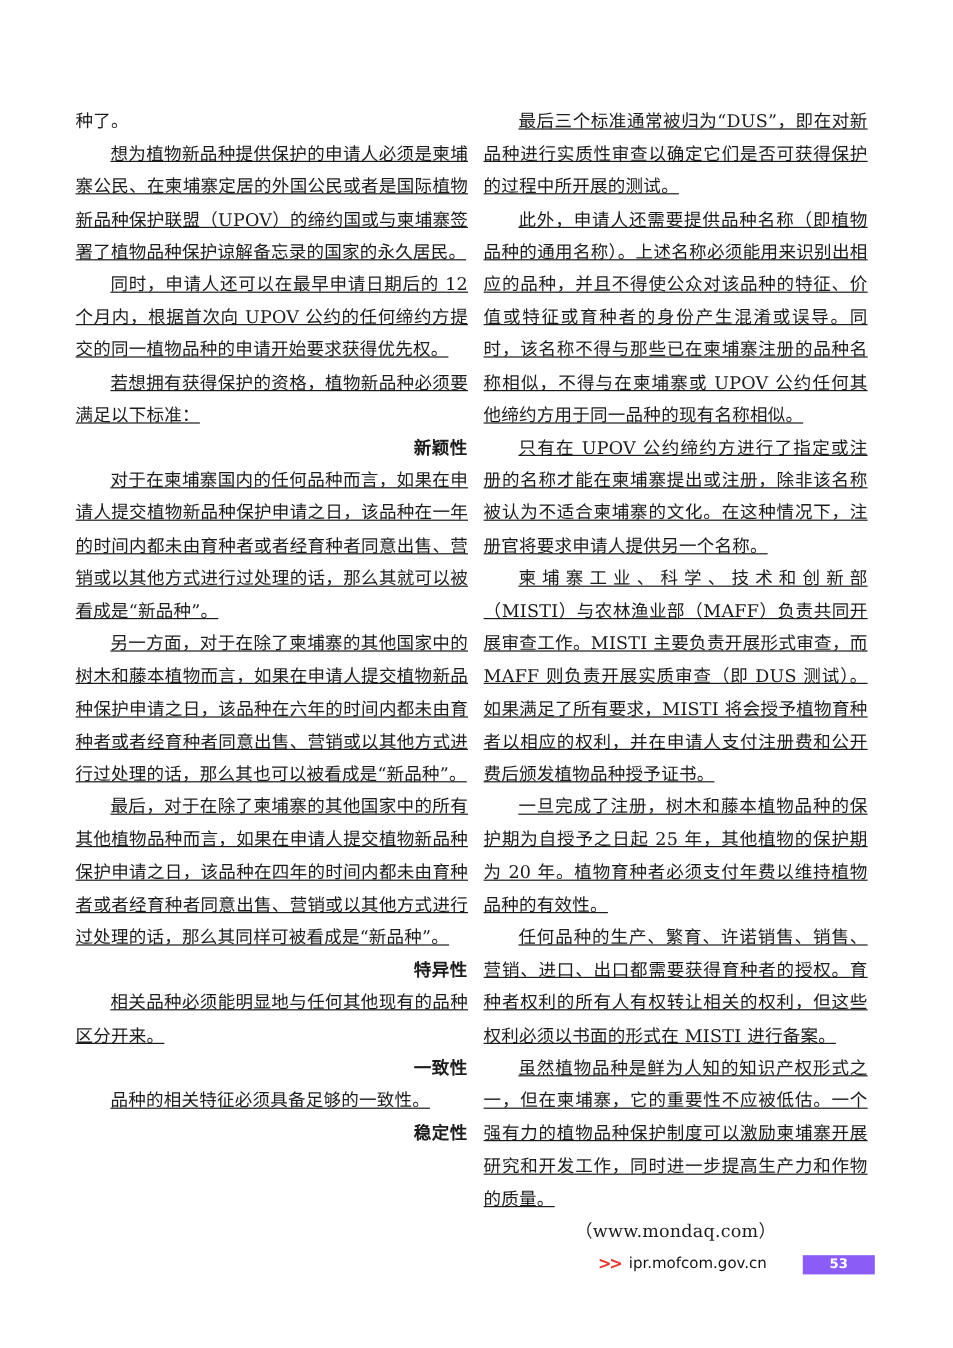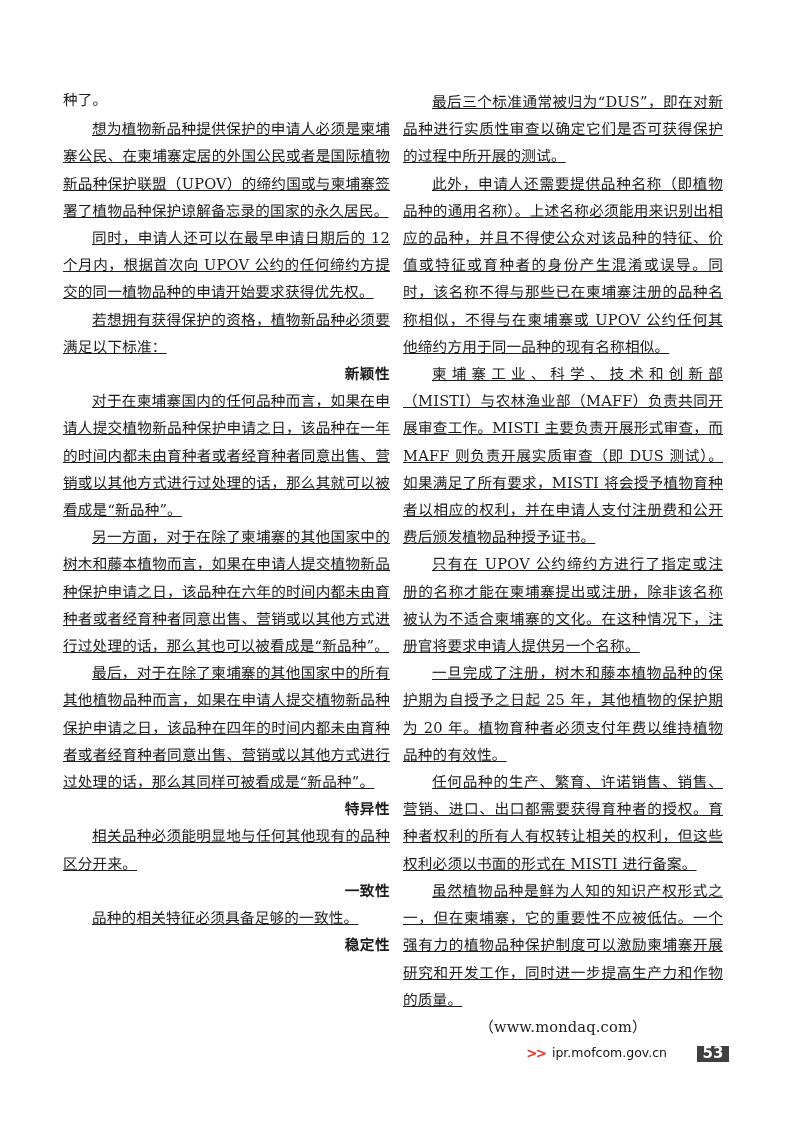--- a/index.html
+++ b/index.html
@@ -21,21 +21,21 @@
     font-size: 14.6px;
     line-height: 27.2px;
     text-align: justify;
     text-justify: inter-character;
     letter-spacing: 0.2px;
   }
   .col-left  { left: 63px;  width: 327px; }
   .col-right { left: 403px; width: 320px; }
   .col p { margin: 0; padding: 0; }
   p.para { text-indent: 29px; text-decoration: underline; }
-  p.cont { text-indent: 0; font-family: Liberation Mono, monospace; }
+  p.cont { text-indent: 0; }
   p.heading {
     text-indent: 36px;
     text-align: right;
     font-family: "DejaVu Sans", "Liberation Sans", sans-serif;
     font-weight: 700;
     letter-spacing: 0.5px;
   }
   p.source {
     text-indent: 0;
     text-align: center;
@@ -58,28 +58,28 @@
     line-height: 1;
     transform: scaleY(1.05);
   }
   .footer .url {
     font-size: 12.5px;
     color: #111111;
     margin-right: 30px;
     line-height: 1;
   }
   .footer .badge {
-    background: #404040;
+    background: #8b5cf6;
     color: #ffffff;
-    width: 32px;
+    width: 60px;
     height: 16px;
     display: flex;
     align-items: center;
     justify-content: center;
-    font-size: 15px;
+    font-size: 11px;
     font-weight: 700;
     line-height: 1;
   }
 </style>
 </head>
 <body>
 
 <div class="page">
   <div class="col col-left">
       <p class="cont">种了。</p>
@@ -93,22 +93,22 @@
       <p class="heading">特异性</p>
       <p class="para">相关品种必须能明显地与任何其他现有的品种区分开来。</p>
       <p class="heading">一致性</p>
       <p class="para">品种的相关特征必须具备足够的一致性。</p>
       <p class="heading">稳定性</p>
     </div>
 
   <div class="col col-right">
       <p class="para">最后三个标准通常被归为“DUS”，即在对新品种进行实质性审查以确定它们是否可获得保护的过程中所开展的测试。</p>
       <p class="para">此外，申请人还需要提供品种名称（即植物品种的通用名称）。上述名称必须能用来识别出相应的品种，并且不得使公众对该品种的特征、价值或特征或育种者的身份产生混淆或误导。同时，该名称不得与那些已在柬埔寨注册的品种名称相似，不得与在柬埔寨或 UPOV 公约任何其他缔约方用于同一品种的现有名称相似。</p>
+      <p class="para">只有在 UPOV 公约缔约方进行了指定或注册的名称才能在柬埔寨提出或注册，除非该名称被认为不适合柬埔寨的文化。在这种情况下，注册官将要求申请人提供另一个名称。</p>
       <p class="para">柬埔寨工业、科学、技术和创新部（MISTI）与农林渔业部（MAFF）负责共同开展审查工作。MISTI 主要负责开展形式审查，而 MAFF 则负责开展实质审查（即 DUS 测试）。如果满足了所有要求，MISTI 将会授予植物育种者以相应的权利，并在申请人支付注册费和公开费后颁发植物品种授予证书。</p>
-      <p class="para">只有在 UPOV 公约缔约方进行了指定或注册的名称才能在柬埔寨提出或注册，除非该名称被认为不适合柬埔寨的文化。在这种情况下，注册官将要求申请人提供另一个名称。</p>
       <p class="para">一旦完成了注册，树木和藤本植物品种的保护期为自授予之日起 25 年，其他植物的保护期为 20 年。植物育种者必须支付年费以维持植物品种的有效性。</p>
       <p class="para">任何品种的生产、繁育、许诺销售、销售、营销、进口、出口都需要获得育种者的授权。育种者权利的所有人有权转让相关的权利，但这些权利必须以书面的形式在 MISTI 进行备案。</p>
       <p class="para">虽然植物品种是鲜为人知的知识产权形式之一，但在柬埔寨，它的重要性不应被低估。一个强有力的植物品种保护制度可以激励柬埔寨开展研究和开发工作，同时进一步提高生产力和作物的质量。</p>
       <p class="source">（www.mondaq.com）</p>
     </div>
 
   <div class="footer">
     <span class="chev">&gt;&gt;</span>
     <span class="url">ipr.mofcom.gov.cn</span>
     <span class="badge">53</span>

